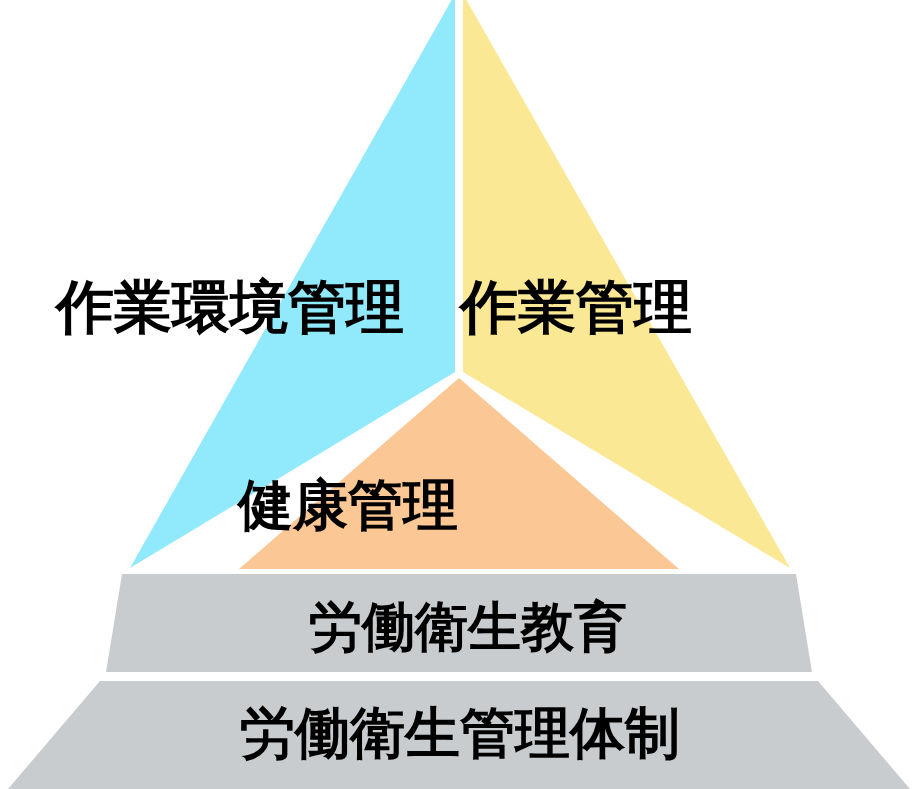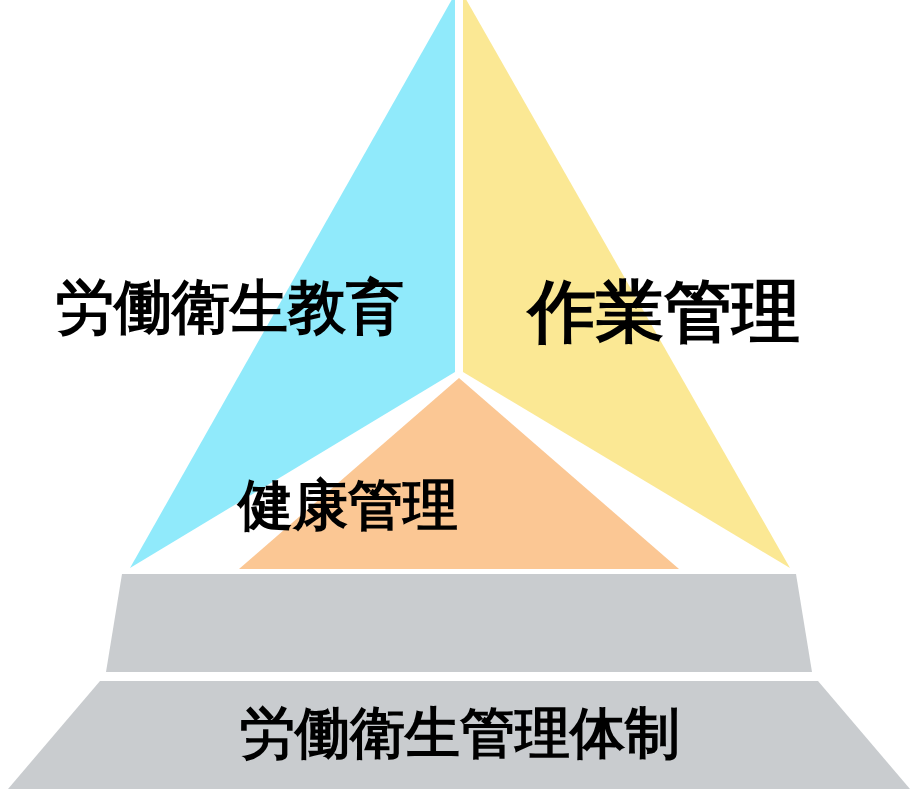--- a/index.html
+++ b/index.html
@@ -43,22 +43,22 @@
     left: 0px;
     top: 278px;
     width: 460px;
     font-size: 58px;
     text-align: center;
   }
   #label-work-management {
     left: 460px;
     top: 278px;
     width: 340px;
-    font-size: 68px;
-    text-align: right;
+    font-size: 58px;
+    text-align: left;
   }
   #label-health-management {
     left: 238px;
     top: 478px;
     width: 440px;
     font-size: 55px;
     text-align: left;
   }
   #label-occupational-health-education {
     left: 178px;
@@ -86,22 +86,23 @@
 
     <polygon fill="#FBE894" points="463,-6 790,568 463,372"></polygon>
 
     <polygon fill="#FBC794" points="459,378 239,569 679,569"></polygon>
 
     <polygon fill="#C9CCCF" points="122,574 796,574 812,672 106,672"></polygon>
 
     <polygon fill="#C9CCCF" points="100,681 818,681 910,789 8,789"></polygon>
   </svg>
 
-  <div class="seg-label" id="label-work-environment-management">労働衛生教育</div>
+  <div class="seg-label" id="label-work-environment-management">作業環境管理</div>
 
   <div class="seg-label" id="label-work-management">作業管理</div>
 
   <div class="seg-label" id="label-health-management">健康管理</div>
 
+  <div class="seg-label" id="label-occupational-health-education">労働衛生教育</div>
 
   <div class="seg-label" id="label-occupational-health-system">労働衛生管理体制</div>
 
 </div>
 
 </body></html>

